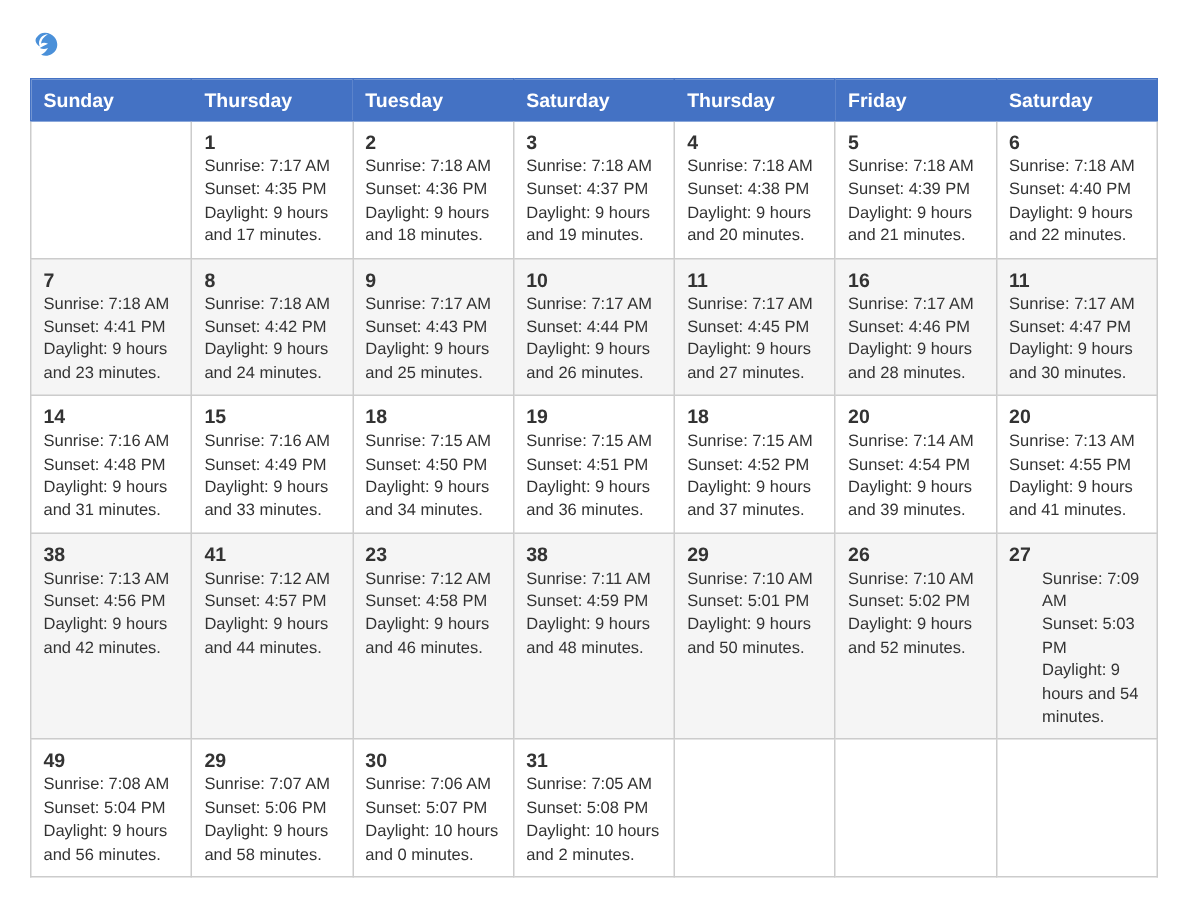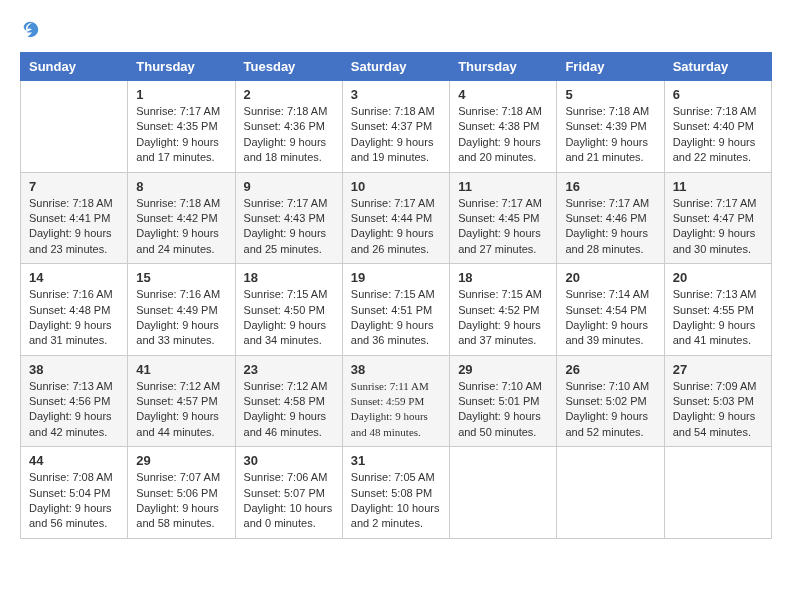--- a/index.html
+++ b/index.html
@@ -247,46 +247,46 @@
 Daylight: 9 hours and 44 minutes.</div>
         </td>
         <td>
           <div class="day-number">23</div>
           <div class="day-detail" style="white-space: pre-line;">Sunrise: 7:12 AM
 Sunset: 4:58 PM
 Daylight: 9 hours and 46 minutes.</div>
         </td>
         <td>
           <div class="day-number">38</div>
-          <div class="day-detail" style="white-space: pre-line; font-family: Liberation Serif, serif;">Sunrise: 7:11 AM
+          <div class="day-detail" style="white-space: pre-line;">Sunrise: 7:11 AM
 Sunset: 4:59 PM
 Daylight: 9 hours and 48 minutes.</div>
         </td>
         <td>
           <div class="day-number">29</div>
           <div class="day-detail" style="white-space: pre-line;">Sunrise: 7:10 AM
 Sunset: 5:01 PM
 Daylight: 9 hours and 50 minutes.</div>
         </td>
         <td>
           <div class="day-number">26</div>
           <div class="day-detail" style="white-space: pre-line;">Sunrise: 7:10 AM
 Sunset: 5:02 PM
 Daylight: 9 hours and 52 minutes.</div>
         </td>
         <td>
           <div class="day-number">27</div>
-          <div class="day-detail" style="white-space: pre-line;">Sunrise: 7:09 AM
+          <div class="day-detail" style="white-space: pre-line; margin-left: 22px;">Sunrise: 7:09 AM
 Sunset: 5:03 PM
 Daylight: 9 hours and 54 minutes.</div>
         </td>
       </tr>
       <tr>
         <td>
-          <div class="day-number">44</div>
+          <div class="day-number">49</div>
           <div class="day-detail" style="white-space: pre-line;">Sunrise: 7:08 AM
 Sunset: 5:04 PM
 Daylight: 9 hours and 56 minutes.</div>
         </td>
         <td>
           <div class="day-number">29</div>
           <div class="day-detail" style="white-space: pre-line;">Sunrise: 7:07 AM
 Sunset: 5:06 PM
 Daylight: 9 hours and 58 minutes.</div>
         </td>

